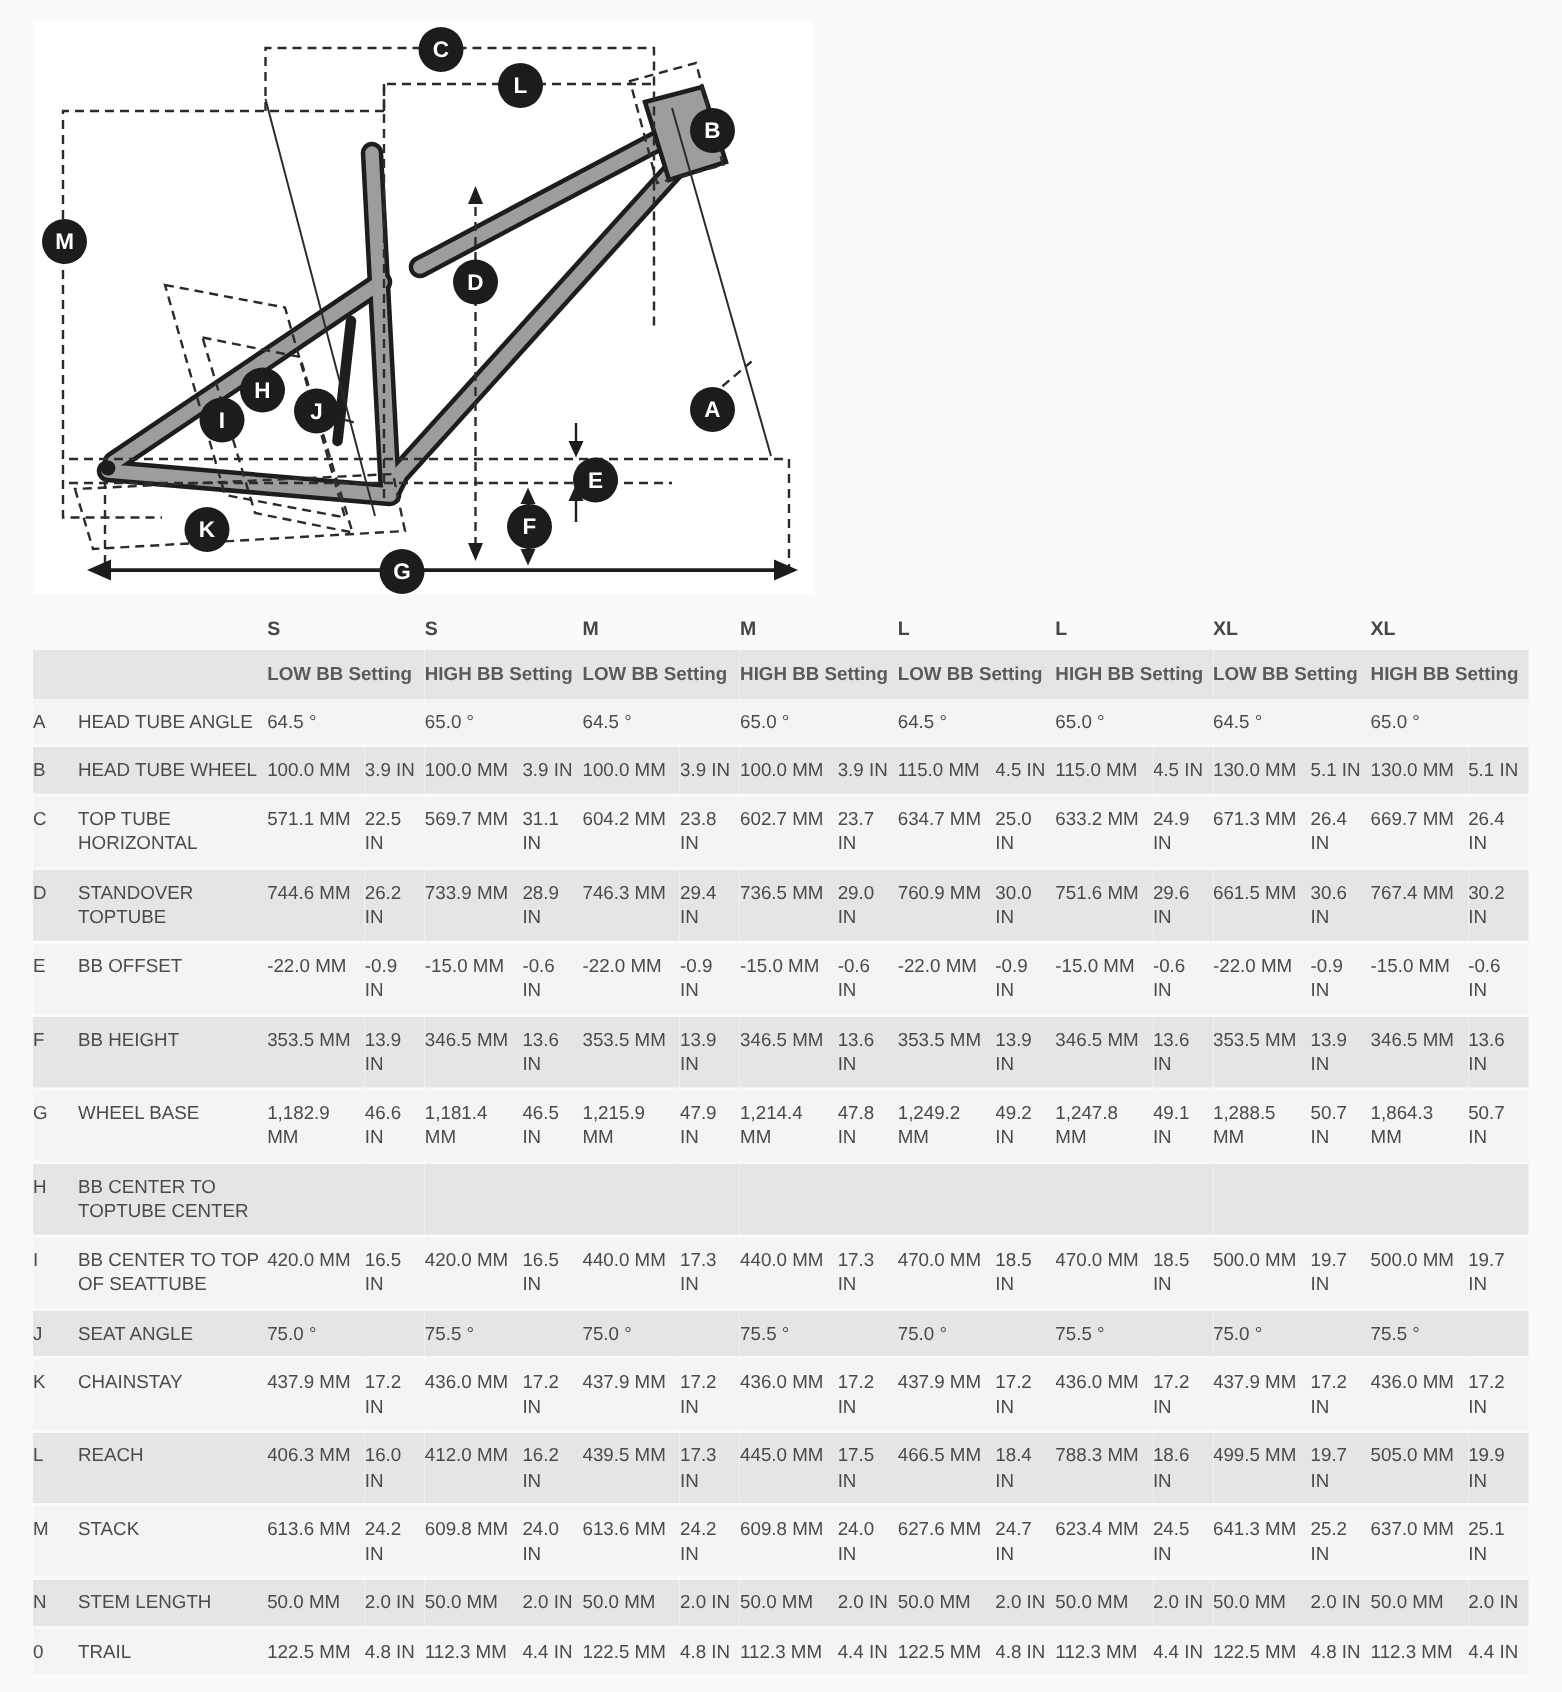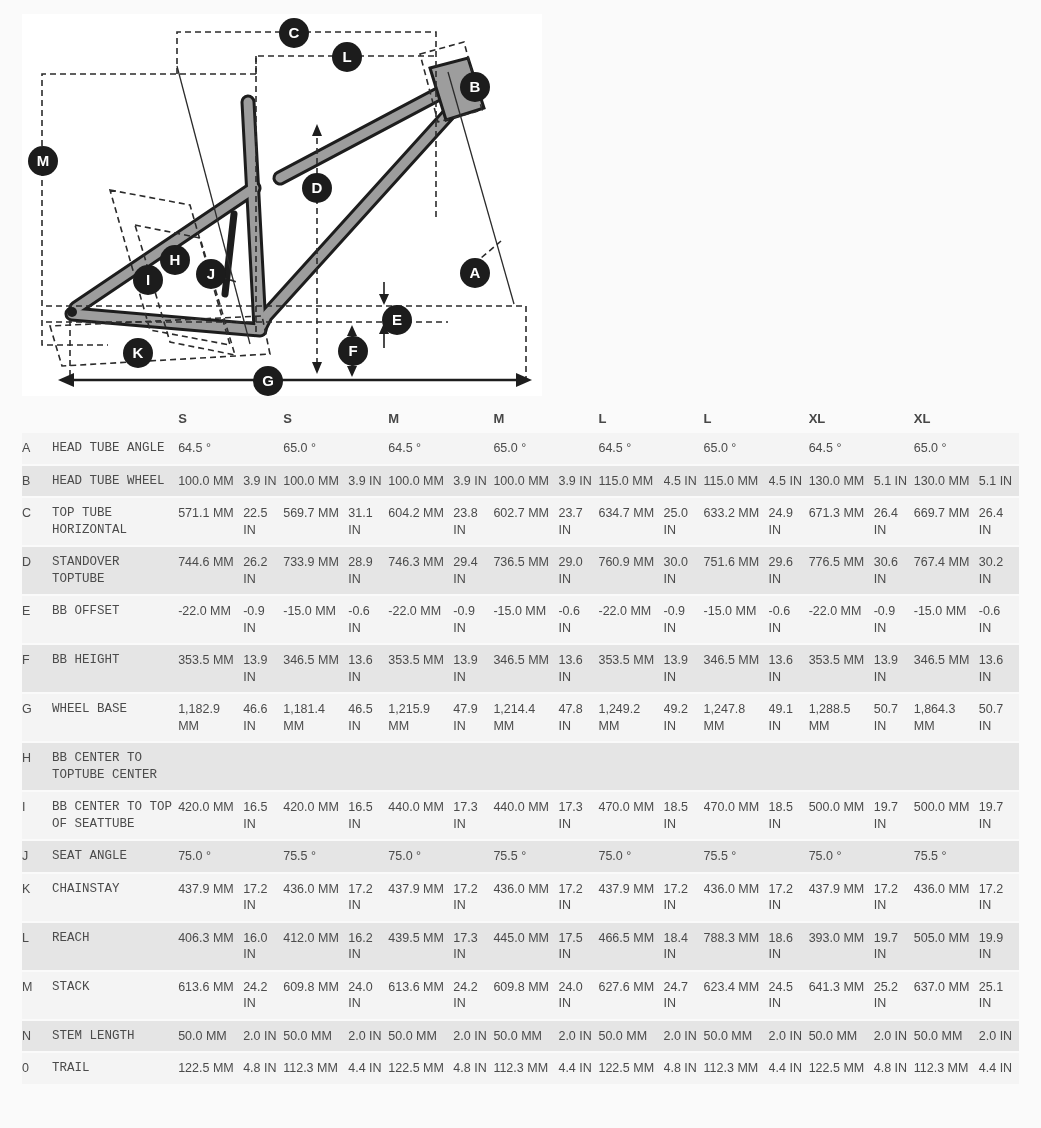--- a/index.html
+++ b/index.html
@@ -54,21 +54,20 @@
   tbody tr.dark{background:#e5e5e5;}
   td.letter{
     padding-left:10px;
     font-weight:bold;
     color:#474747;
   }
   td.name{
     font-weight:bold;
     color:#474747;
     padding-right:10px;
-    font-family:Liberation Mono, monospace;
   }
 </style>
 </head>
 <body>
 
 <div class="page">
 
   <div class="panel">
     <svg width="520" height="382" viewBox="0 0 520 382" xmlns="http://www.w3.org/2000/svg">
 
@@ -190,20 +189,32 @@
           <th></th>
           <th colspan="2">S</th>
           <th colspan="2">S</th>
           <th colspan="2">M</th>
           <th colspan="2">M</th>
           <th colspan="2">L</th>
           <th colspan="2">L</th>
           <th colspan="2">XL</th>
           <th colspan="2">XL</th>
         </tr>
+        <tr class="setting-row">
+          <th></th>
+          <th></th>
+          <th colspan="2">LOW BB Setting</th>
+          <th colspan="2">HIGH BB Setting</th>
+          <th colspan="2">LOW BB Setting</th>
+          <th colspan="2">HIGH BB Setting</th>
+          <th colspan="2">LOW BB Setting</th>
+          <th colspan="2">HIGH BB Setting</th>
+          <th colspan="2">LOW BB Setting</th>
+          <th colspan="2">HIGH BB Setting</th>
+        </tr>
       </thead>
     <tbody id="geo-body">
         <tr class="light">
           <td class="letter">A</td>
           <td class="name">HEAD TUBE ANGLE</td>
           <td class="val" colspan="2">64.5 °</td>
           <td class="val" colspan="2">65.0 °</td>
           <td class="val" colspan="2">64.5 °</td>
           <td class="val" colspan="2">65.0 °</td>
           <td class="val" colspan="2">64.5 °</td>
@@ -259,21 +270,21 @@
           <td class="val">733.9 MM</td>
           <td class="val">28.9 IN</td>
           <td class="val">746.3 MM</td>
           <td class="val">29.4 IN</td>
           <td class="val">736.5 MM</td>
           <td class="val">29.0 IN</td>
           <td class="val">760.9 MM</td>
           <td class="val">30.0 IN</td>
           <td class="val">751.6 MM</td>
           <td class="val">29.6 IN</td>
-          <td class="val">776.5 MM</td>
+          <td class="val">661.5 MM</td>
           <td class="val">30.6 IN</td>
           <td class="val">767.4 MM</td>
           <td class="val">30.2 IN</td>
         </tr>
         <tr class="light">
           <td class="letter">E</td>
           <td class="name">BB OFFSET</td>
           <td class="val">-22.0 MM</td>
           <td class="val">-0.9 IN</td>
           <td class="val">-15.0 MM</td>
@@ -403,21 +414,21 @@
           <td class="val">412.0 MM</td>
           <td class="val">16.2 IN</td>
           <td class="val">439.5 MM</td>
           <td class="val">17.3 IN</td>
           <td class="val">445.0 MM</td>
           <td class="val">17.5 IN</td>
           <td class="val">466.5 MM</td>
           <td class="val">18.4 IN</td>
           <td class="val">788.3 MM</td>
           <td class="val">18.6 IN</td>
-          <td class="val">393.0 MM</td>
+          <td class="val">499.5 MM</td>
           <td class="val">19.7 IN</td>
           <td class="val">505.0 MM</td>
           <td class="val">19.9 IN</td>
         </tr>
         <tr class="light">
           <td class="letter">M</td>
           <td class="name">STACK</td>
           <td class="val">613.6 MM</td>
           <td class="val">24.2 IN</td>
           <td class="val">609.8 MM</td>

